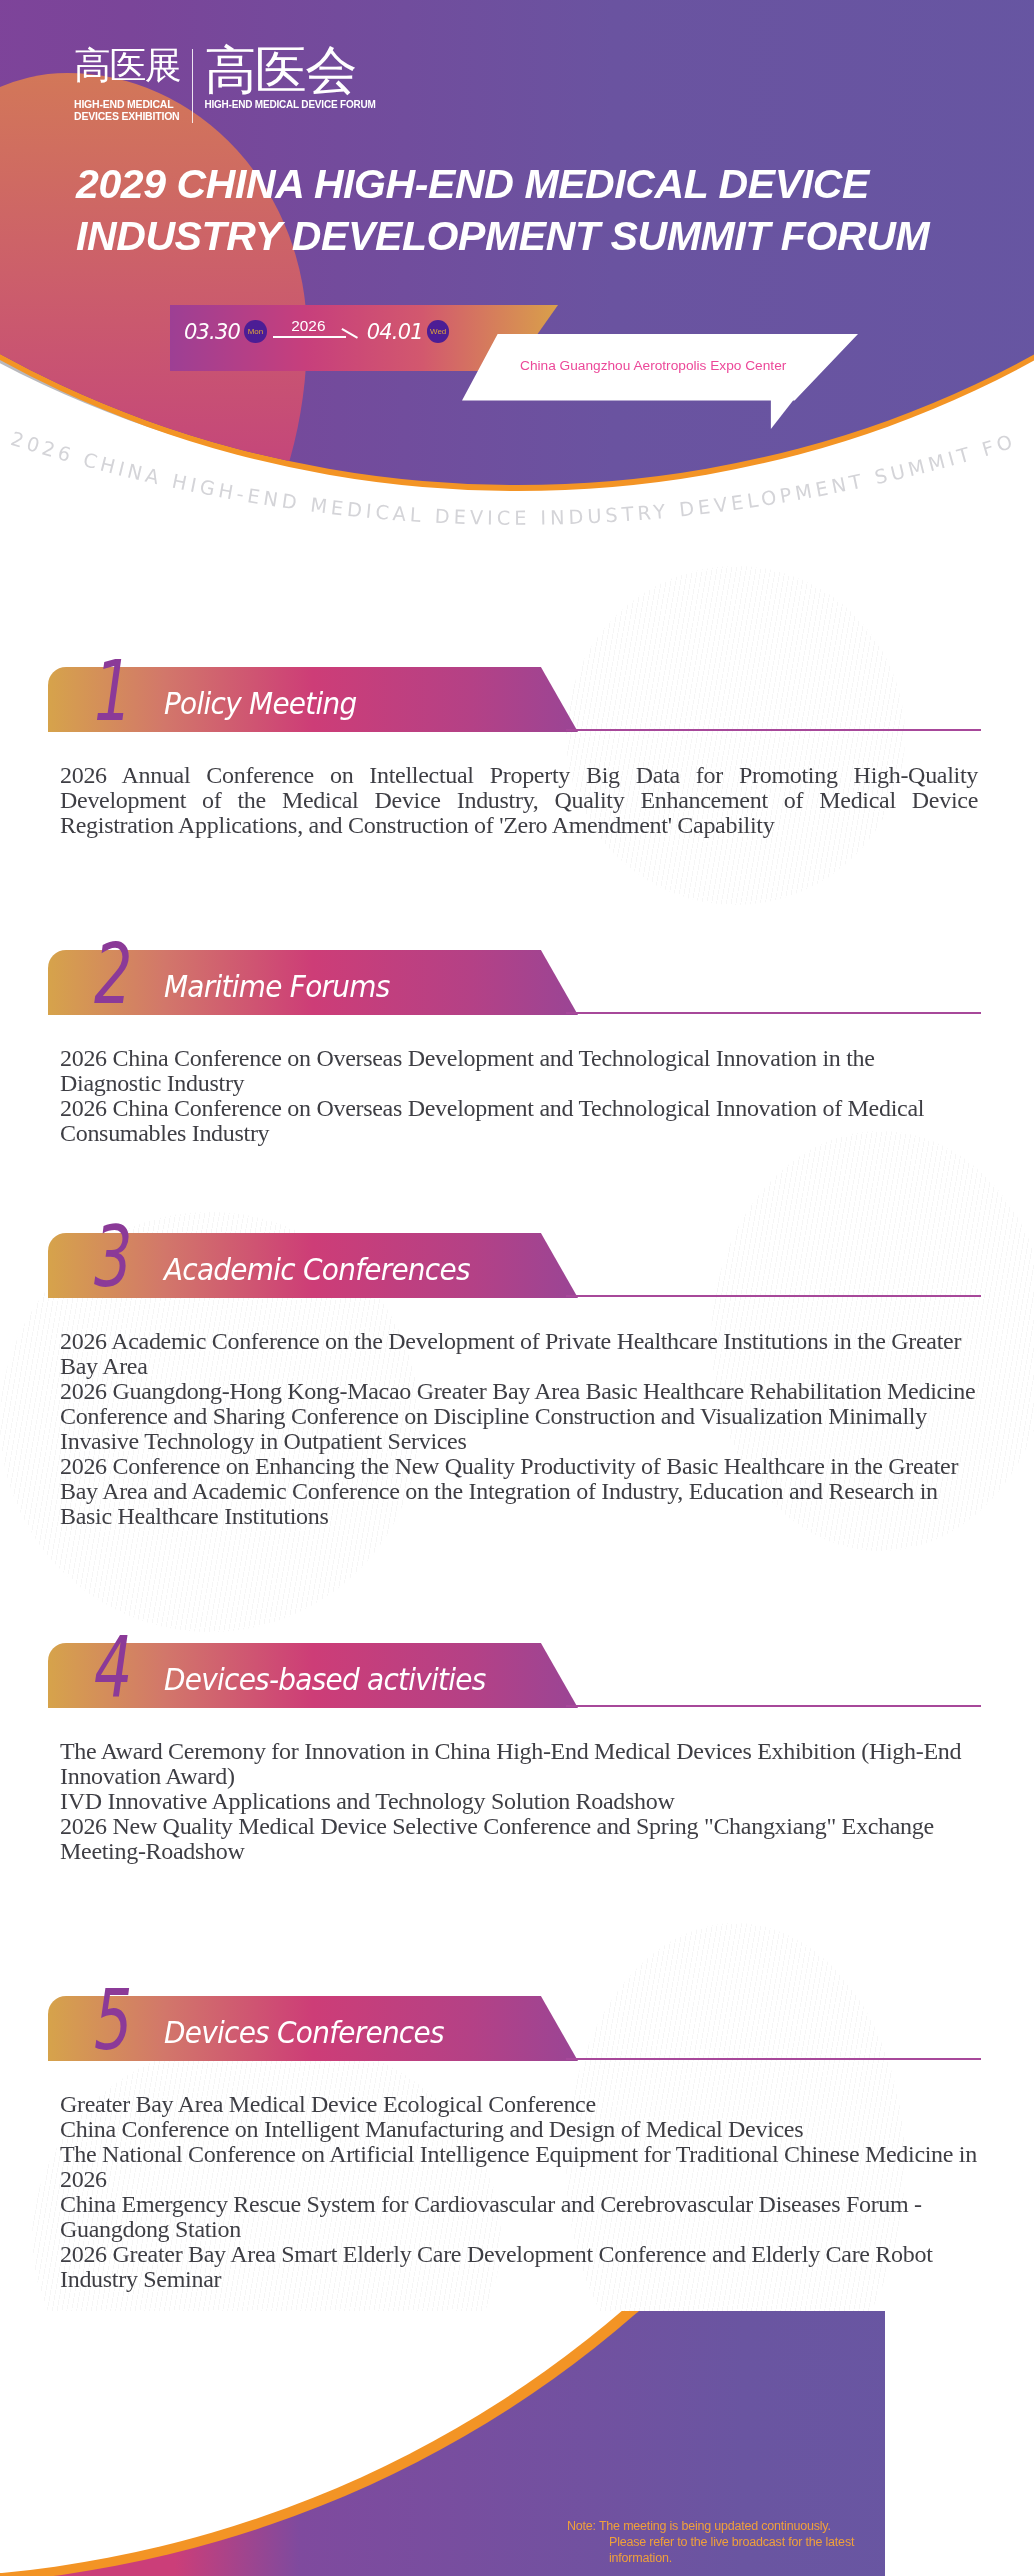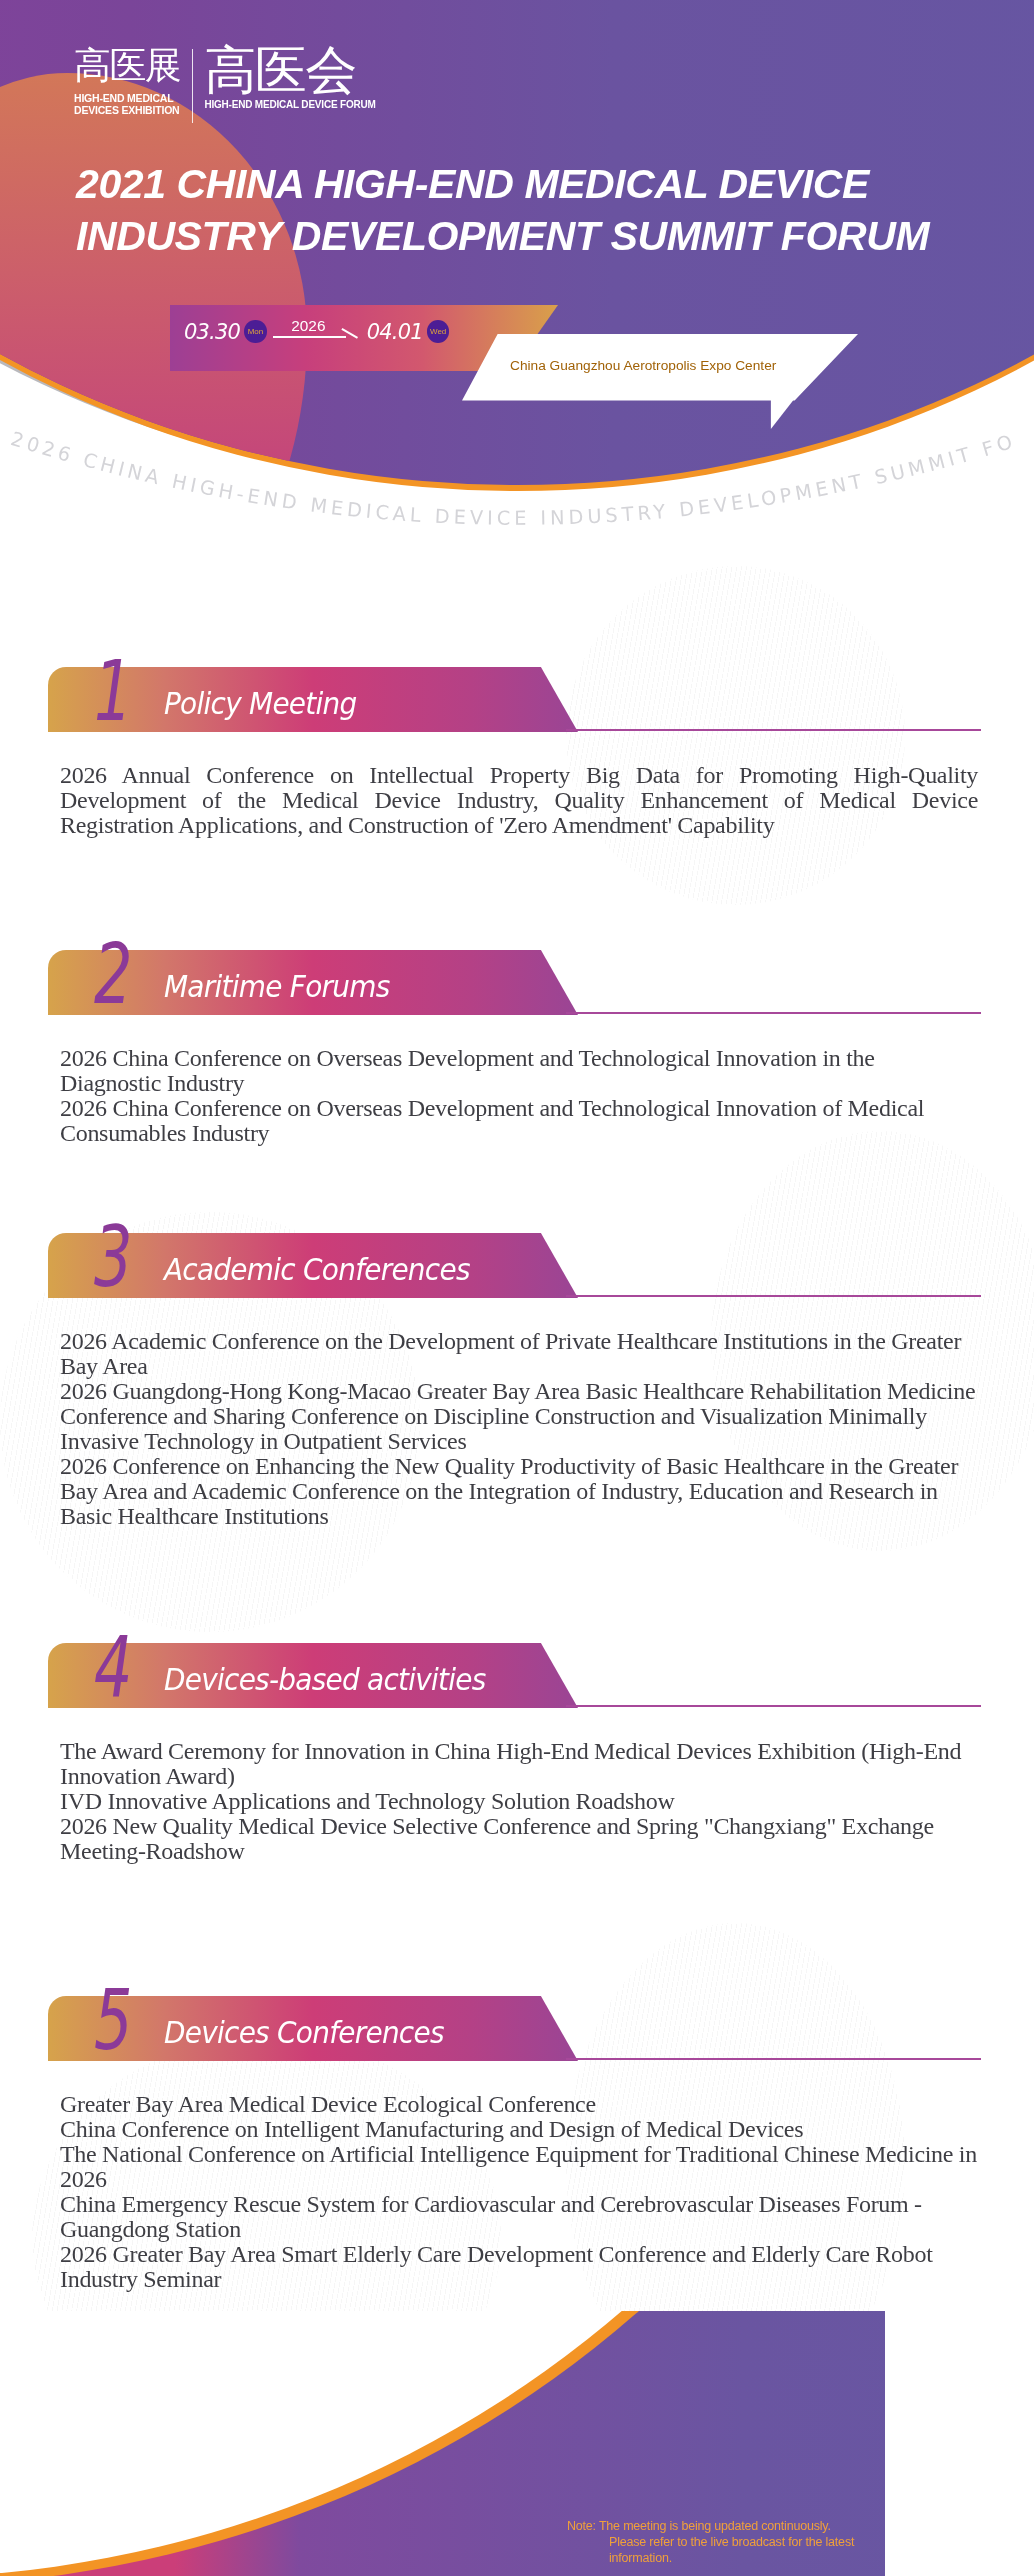--- a/index.html
+++ b/index.html
@@ -133,22 +133,22 @@
     position: absolute; left: 0; top: 0; width: 100%; height: 100%;
     background: #ffffff;
     clip-path: polygon(9% 0, 100% 0, 84% 70%, 78% 70%, 78% 100%, 78% 70%, 0 70%);
   }
   .venue-shape2 {
     position: absolute; left: 0; top: 0; width: 100%; height: 100%;
     background: #ffffff;
     clip-path: polygon(78% 68%, 84% 68%, 78% 100%);
   }
   .venue-text {
-    position: absolute; left: 48px; top: 24px;
-    font-size: 13.7px; color: #a16207;
+    position: absolute; left: 58px; top: 24px;
+    font-size: 13.7px; color: #ec4899;
     white-space: nowrap;
   }
 
   .arc-text {
     position: absolute; left: 0; top: 412px; width: 1034px; height: 145px;
   }
   .arc-text text {
     font-family: "DejaVu Sans", sans-serif;
     font-size: 24px;
     fill: #d4d4d8;
@@ -251,32 +251,32 @@
   <div class="hero-gray-rim"></div>
   <div class="hero-orange-rim"></div>
   <div class="hero-bg">
 
     <div class="hero-blob" style="left:323px; top:1285px;"></div>
   </div>
 
   <div class="logo">
     <div class="logo-block">
       <span class="logo-cn small">高医展</span>
-      <span class="logo-en" style="margin-top:8px;">HIGH-END MEDICAL</span>
+      <span class="logo-en" style="margin-top:14px;">HIGH-END MEDICAL</span>
       <span class="logo-en">DEVICES EXHIBITION</span>
     </div>
     <div class="logo-sep"></div>
     <div class="logo-block">
       <span class="logo-cn big">高医会</span>
       <span class="logo-en sub">HIGH-END MEDICAL DEVICE FORUM</span>
     </div>
   </div>
 
   <h1 class="hero-title">
-    <span>2021 CHINA HIGH-END MEDICAL DEVICE</span><br>
+    <span>2029 CHINA HIGH-END MEDICAL DEVICE</span><br>
     <span>INDUSTRY DEVELOPMENT SUMMIT FORUM</span>
   </h1>
 
   <div class="date-banner"></div>
   <div class="date-row">
     <span class="date-big">03.30</span>
     <span class="day-badge">Mon</span>
     <span class="year-arrow">
       <span class="year-text">2026</span>
       <span class="year-line"></span>

